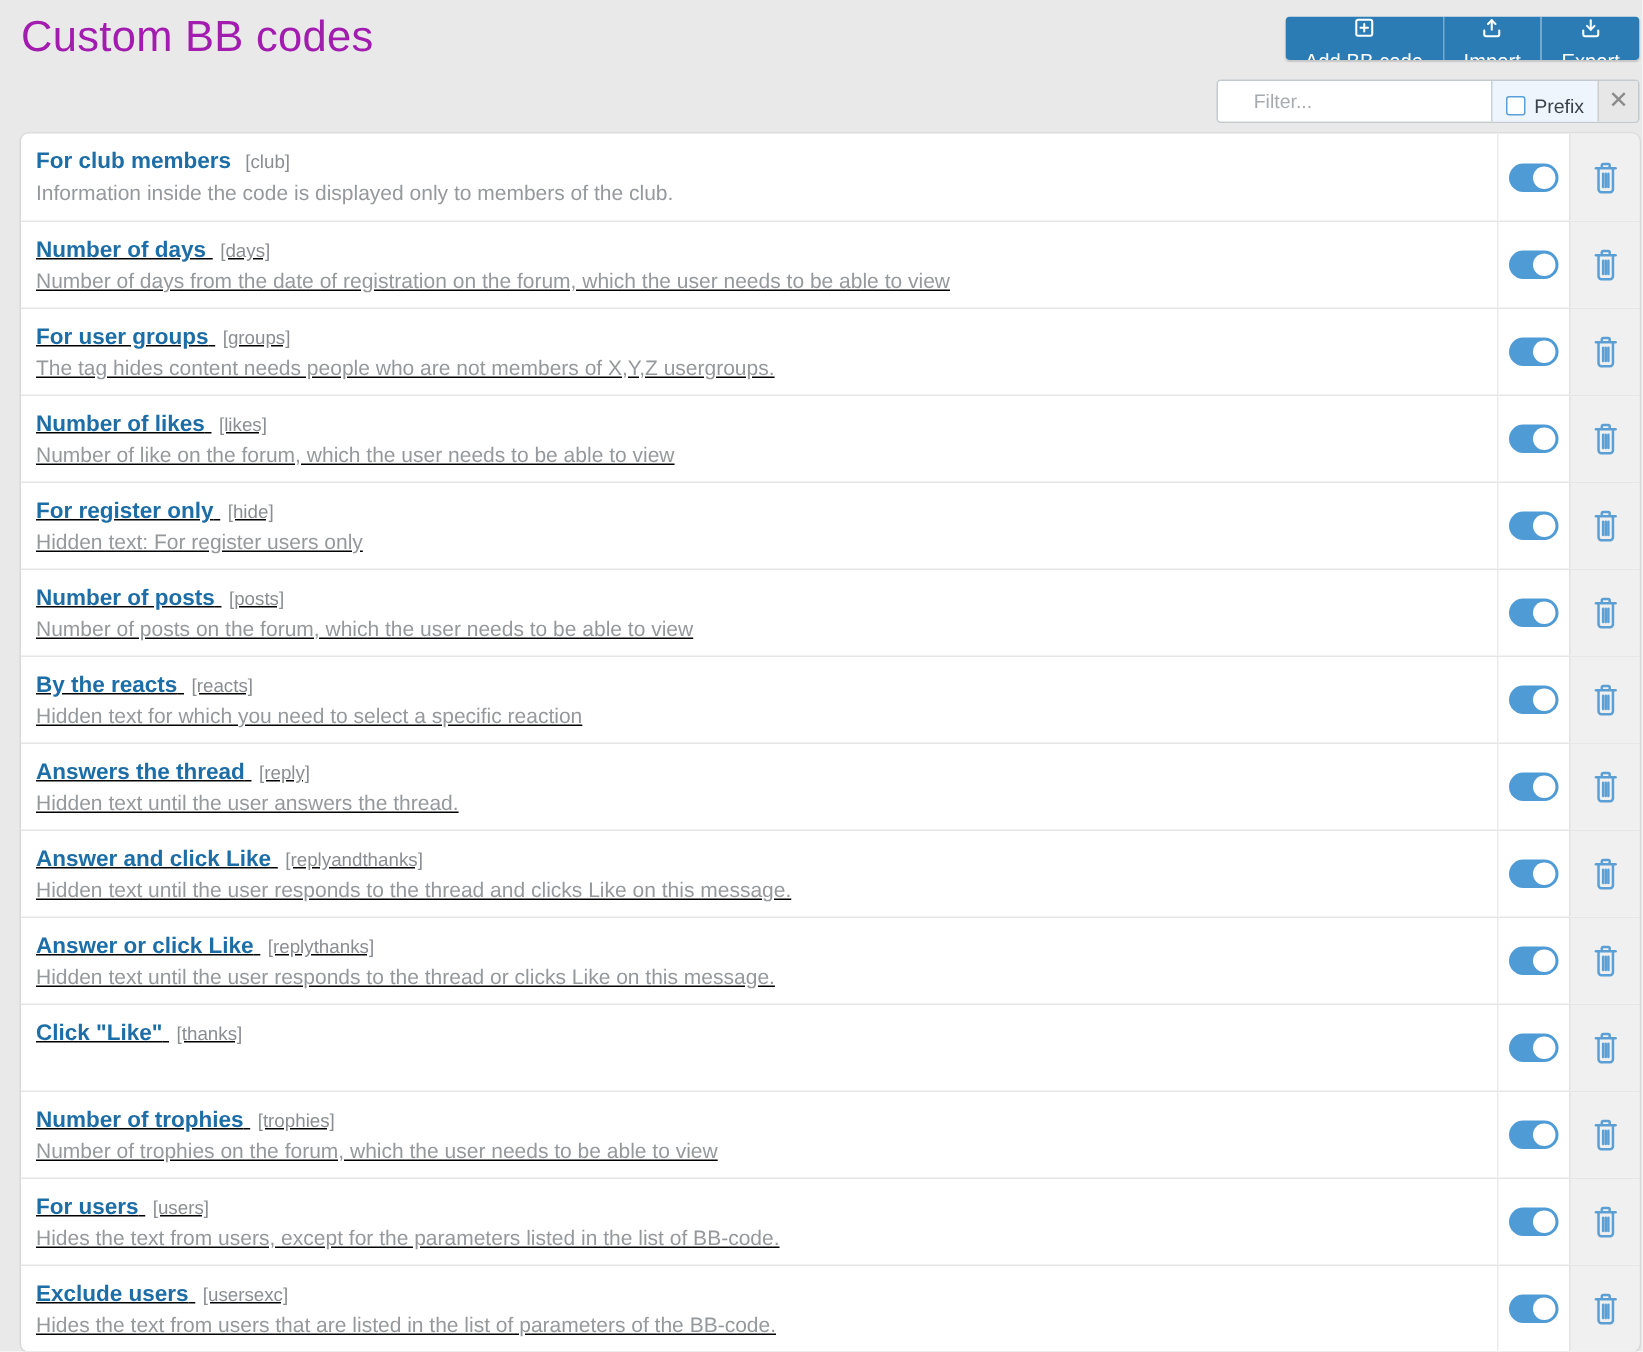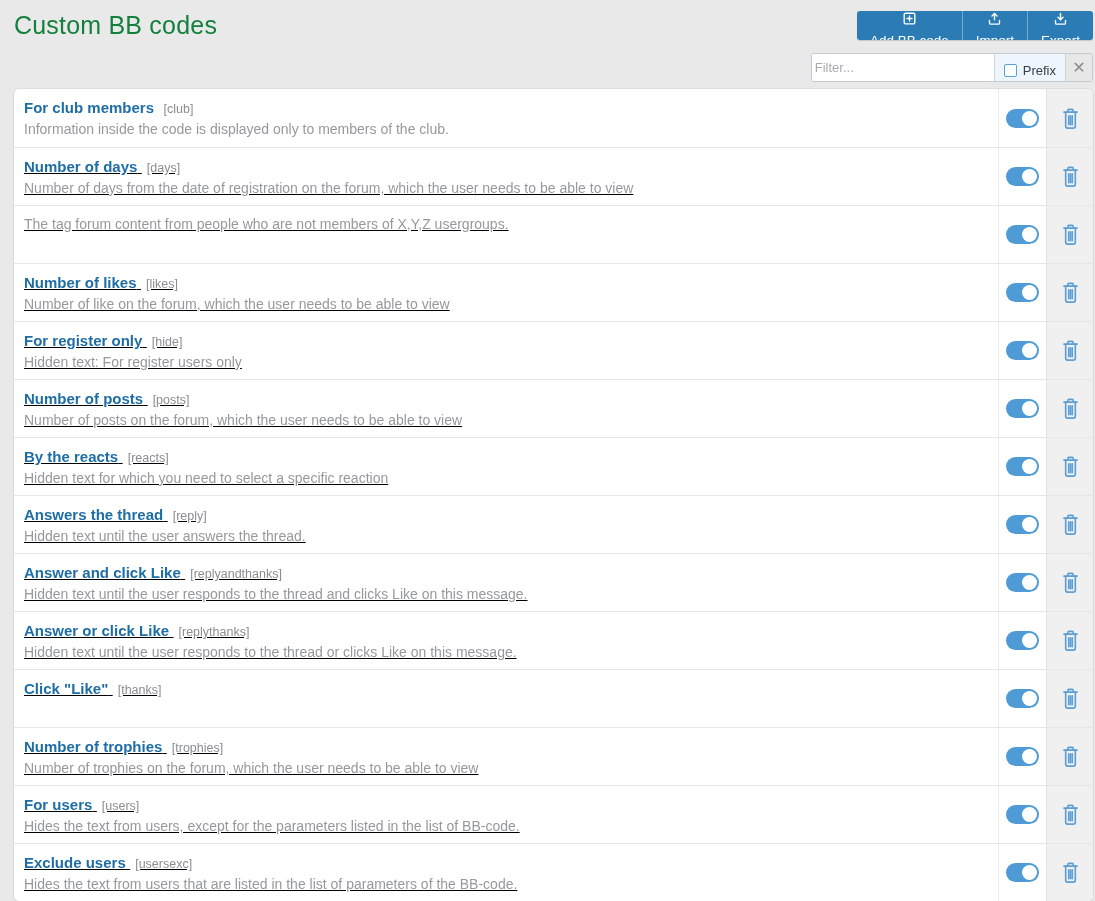--- a/index.html
+++ b/index.html
@@ -12,38 +12,38 @@
   html,body{margin:0;padding:0;}
   body{
     width:1095px;height:901px;overflow:hidden;
     background:var(--page-bg);
     font-family:"Liberation Sans", sans-serif;
     -webkit-font-smoothing:antialiased;
   }
   .page{padding:0 2px 0 14px;}
   
   .topbar{display:flex;justify-content:space-between;align-items:flex-start;padding-top:11px;height:41px;}
-  .page-title{margin:0;font-size:25px;font-weight:400;color:#15803d;line-height:29px;letter-spacing:.2px;}
+  .page-title{margin:0;font-size:29px;font-weight:400;color:#a21caf;line-height:29px;letter-spacing:.2px;}
   .btn-group{display:flex;border-radius:3px;overflow:hidden;box-shadow:0 1px 1px rgba(0,0,0,.15);}
   .btn{
     display:flex;align-items:center;gap:7px;
     background:var(--accent-blue);color:#fff;
     border:none;height:29px;padding:0 13px;
     font-family:inherit;font-size:13.5px;cursor:pointer;white-space:nowrap;flex-direction:column;
   }
   .btn + .btn{border-left:1px solid rgba(255,255,255,.35);}
   .btn svg{display:block;}
   
   .filterbar{display:flex;justify-content:flex-end;margin-top:12px;height:29px;}
   .filter-block{
     display:flex;align-items:stretch;height:29px;
     border:1px solid #c3cbd1;border-radius:3px;overflow:hidden;background:#fff;
   }
   .filter-input{
-    width:182px;border:none;outline:none;padding:0 3px;
+    width:182px;border:none;outline:none;padding:0 24px;
     font-family:inherit;font-size:13px;color:#39414a;background:#fff;
   }
   .filter-input::placeholder{color:#a7abaf;}
   .filter-prefix{
     display:flex;align-items:center;gap:6px;padding:16px 9px;
     background:#eef5fc;border-left:1px solid #c9d3da;cursor:pointer;
   }
   .prefix-box{width:13px;height:13px;border:1px solid #5c9fd6;border-radius:2px;background:#fdfefe;}
   .filter-prefix span{font-size:13px;color:#39414a;}
   .filter-clear{
@@ -187,21 +187,25 @@
           <path d="M10 10v10"></path>
           <path d="M12 10v10"></path>
           <path d="M14 10v10"></path>
         </svg>
       </span>
     </div>
   </div>
 
   <div class="row">
     <div class="row-main">
-      <div class="row-desc">The tag forum content from people who are not members of X,Y,Z usergroups.</div>
+      <div class="row-title-line">
+        <a class="row-title" href="#">For user groups</a>
+        <span class="row-tag">[groups]</span>
+      </div>
+      <div class="row-desc">The tag hides content needs people who are not members of X,Y,Z usergroups.</div>
     </div>
     <div class="cell-toggle">
       <div class="toggle on">
             <div class="knob"></div>
           </div>
     </div>
     <div class="cell-delete">
       <span>
         <svg class="trash" width="21" height="23" viewBox="0 0 24 26" fill="none" stroke="#5b9fd4" stroke-width="1.9" stroke-linecap="round" stroke-linejoin="round">
           <path d="M9 5V3.6c0-.6.5-1.1 1.1-1.1h3.8c.6 0 1.1.5 1.1 1.1V5"></path>

